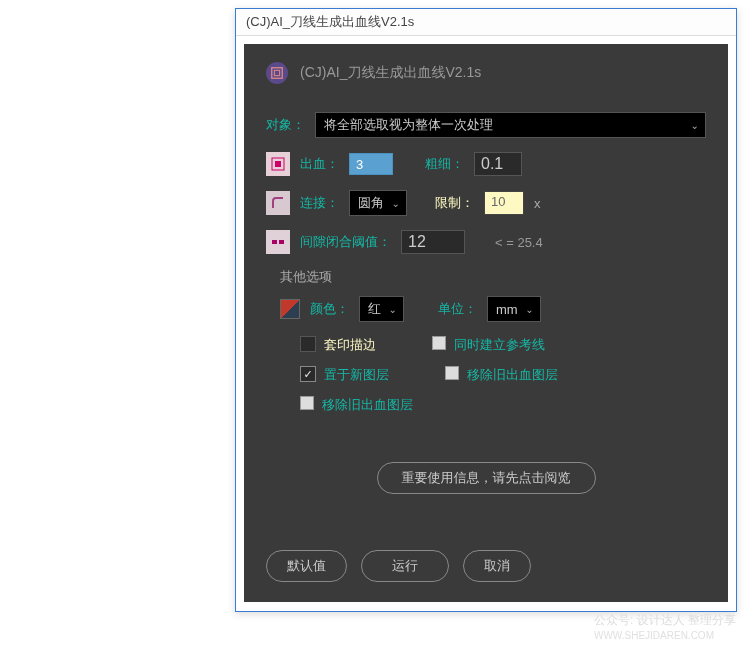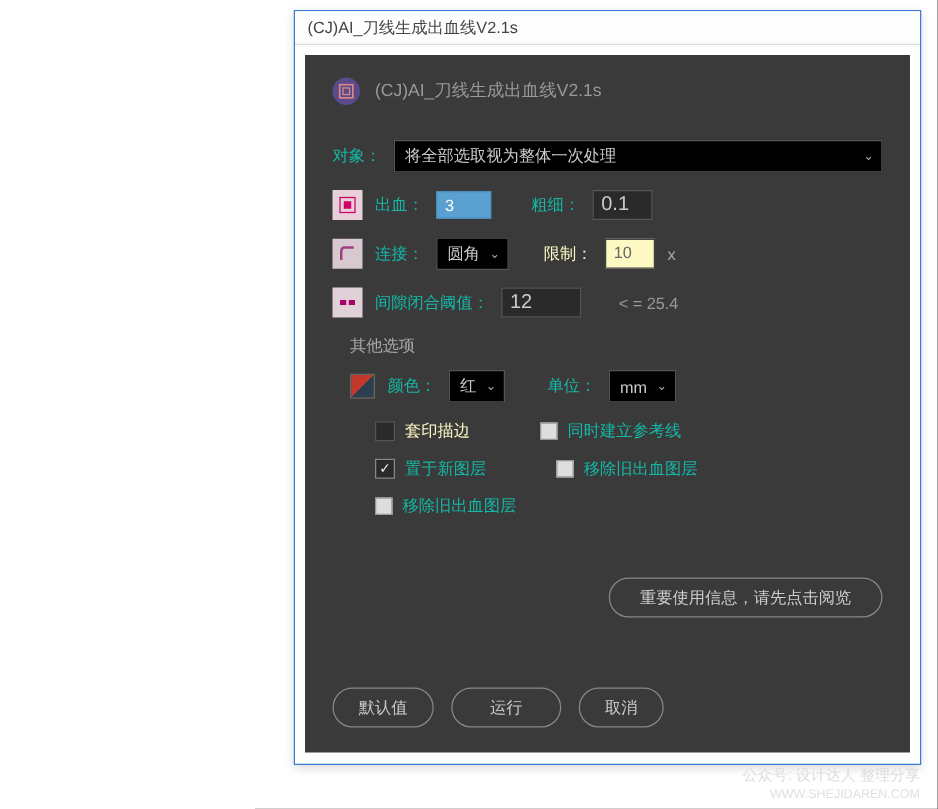--- a/index.html
+++ b/index.html
@@ -139,21 +139,21 @@
 .indent { margin-left: 14px; }
 .color-swatch {
   width: 18px;
   height: 18px;
   background: linear-gradient(135deg, #c0392b 50%, #2c3e50 50%);
   border: 1px solid #666;
   flex-shrink: 0;
 }
 .checkbox-row {
   display: flex;
-  align-items: center;
+  align-items: flex-start;
   gap: 8px;
   font-size: 13px;
   padding-left: 20px;
 }
 .checkbox {
   width: 14px;
   height: 14px;
   border: 1px solid #888;
   background: #2a2a2a;
   display: inline-flex;
@@ -190,34 +190,34 @@
   font-family: inherit;
   cursor: pointer;
 }
 .btn-row {
   display: flex;
   gap: 14px;
   margin-top: 56px;
 }
 .btn-center {
   display: flex;
-  justify-content: flex-end;
+  justify-content: center;
   margin-top: 48px;
 }
 .btn-wide { padding: 6px 24px; }
 .unit-x { color: #aaa; font-size: 13px; }
 .hint { color: #999; font-size: 13px; }
 .watermark {
   position: absolute;
   right: 14px;
   bottom: 5px;
   color: #ddd;
   font-size: 12px;
   line-height: 1.3;
-  text-align: right;
+  text-align: left;
 }
 .watermark .small { font-size: 10px; color: #e0e0e0; }
 </style>
 </head>
 <body>
 
 <div class="window">
   <div class="titlebar">
     <span>(CJ)AI_刀线生成出血线V2.1s</span>
   </div>

